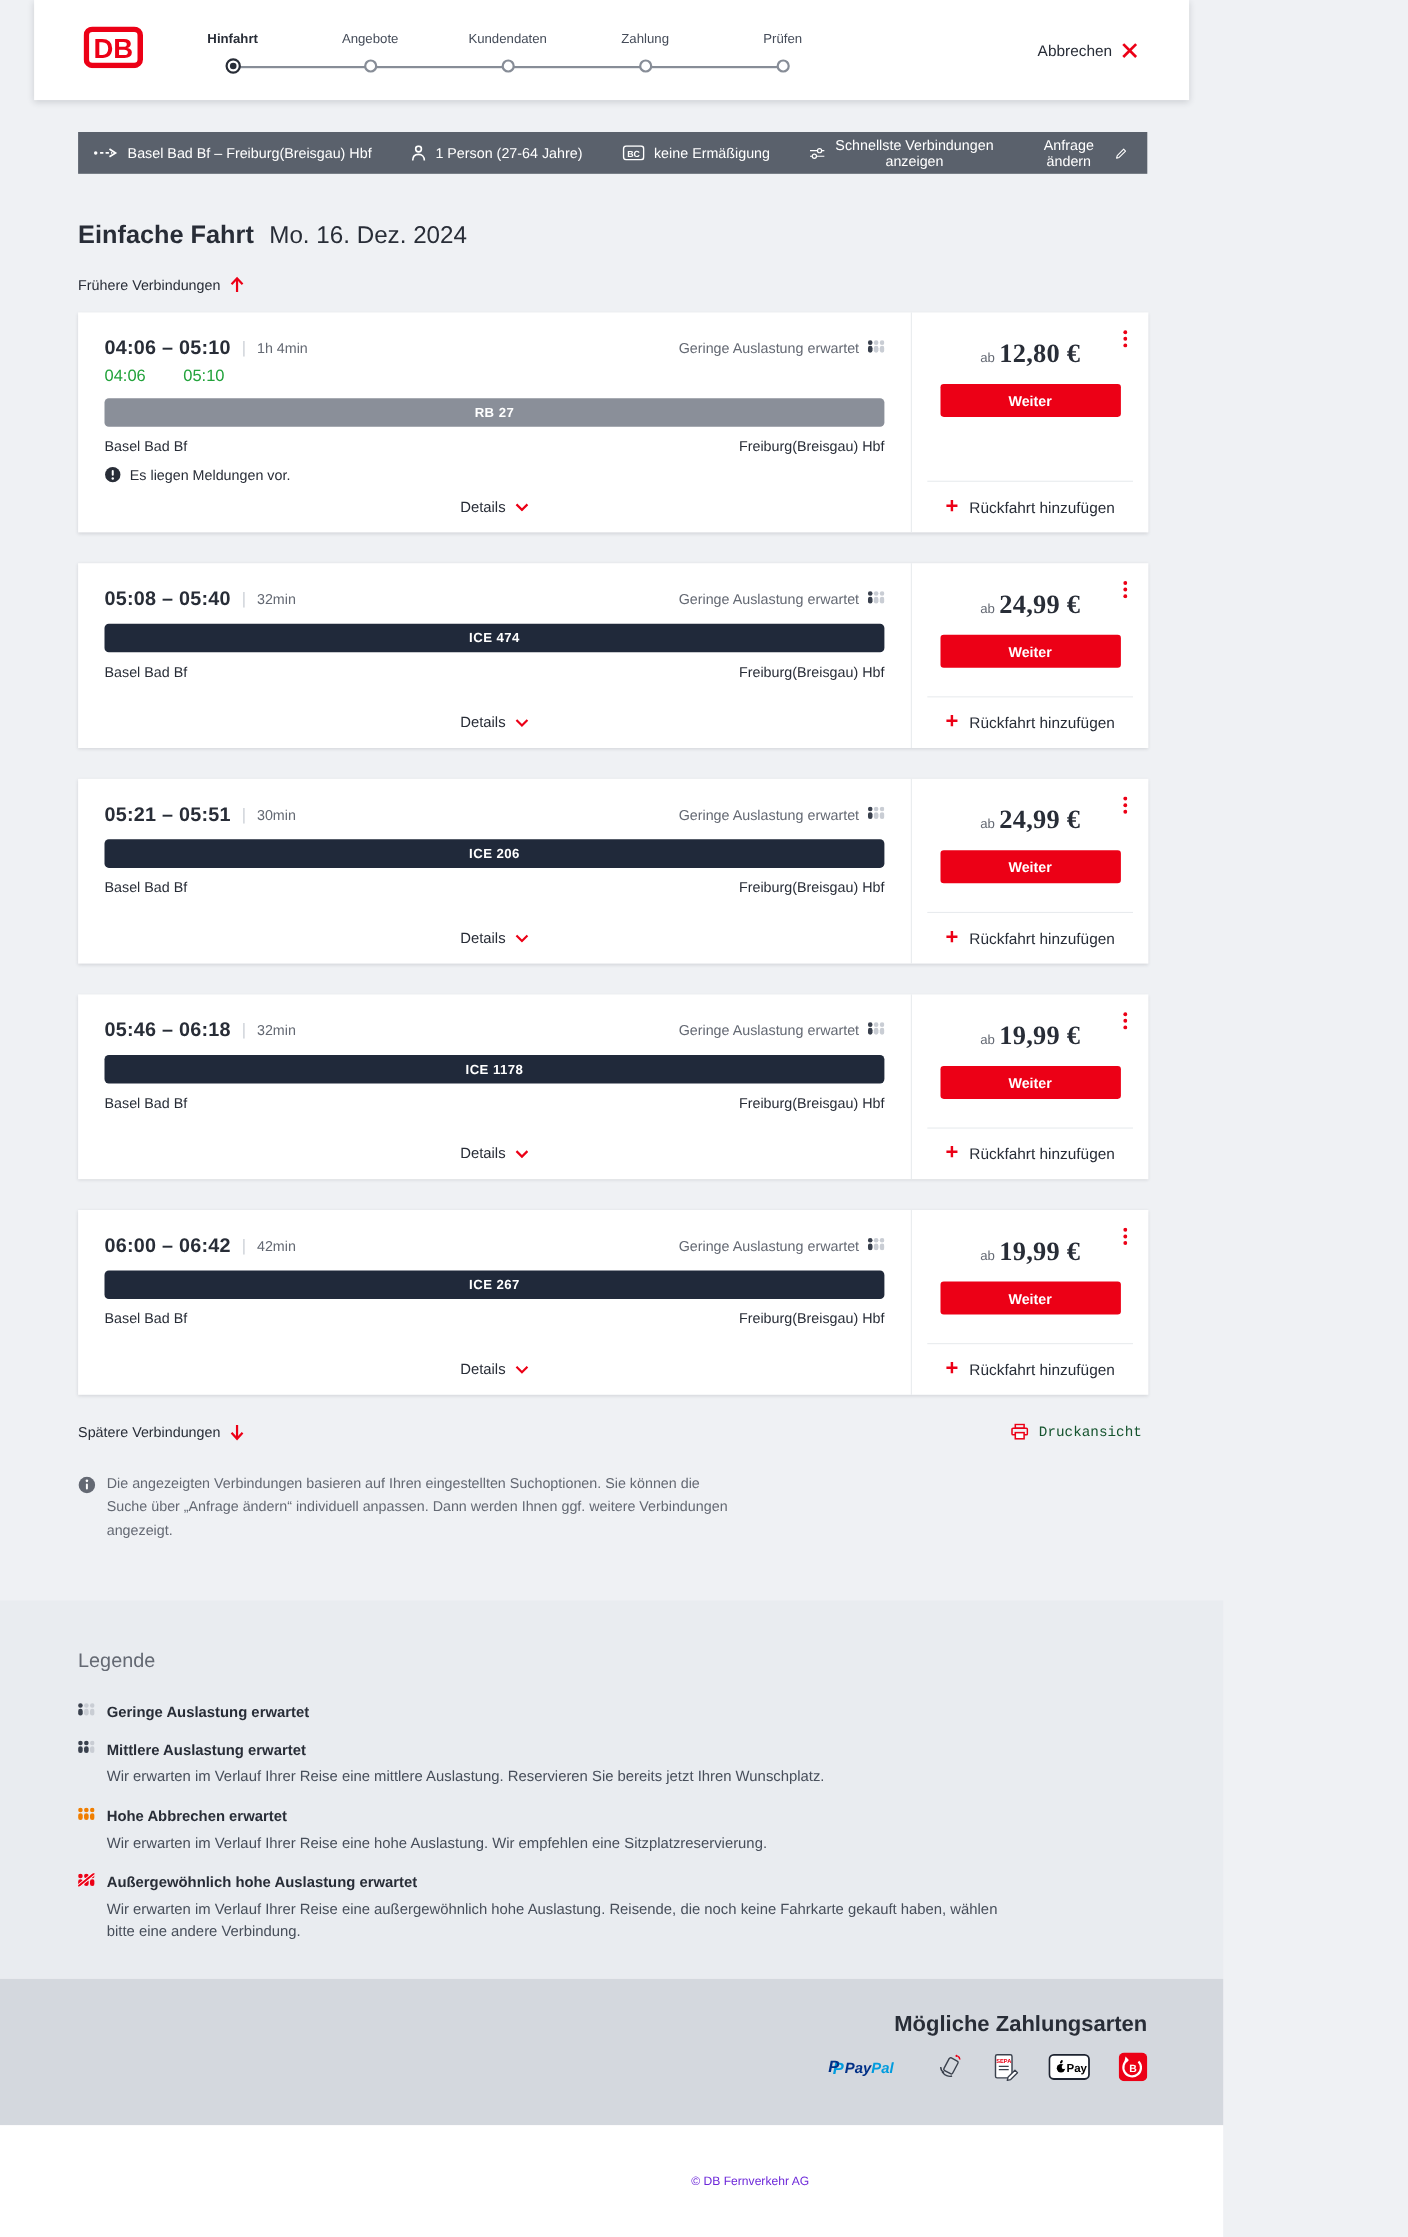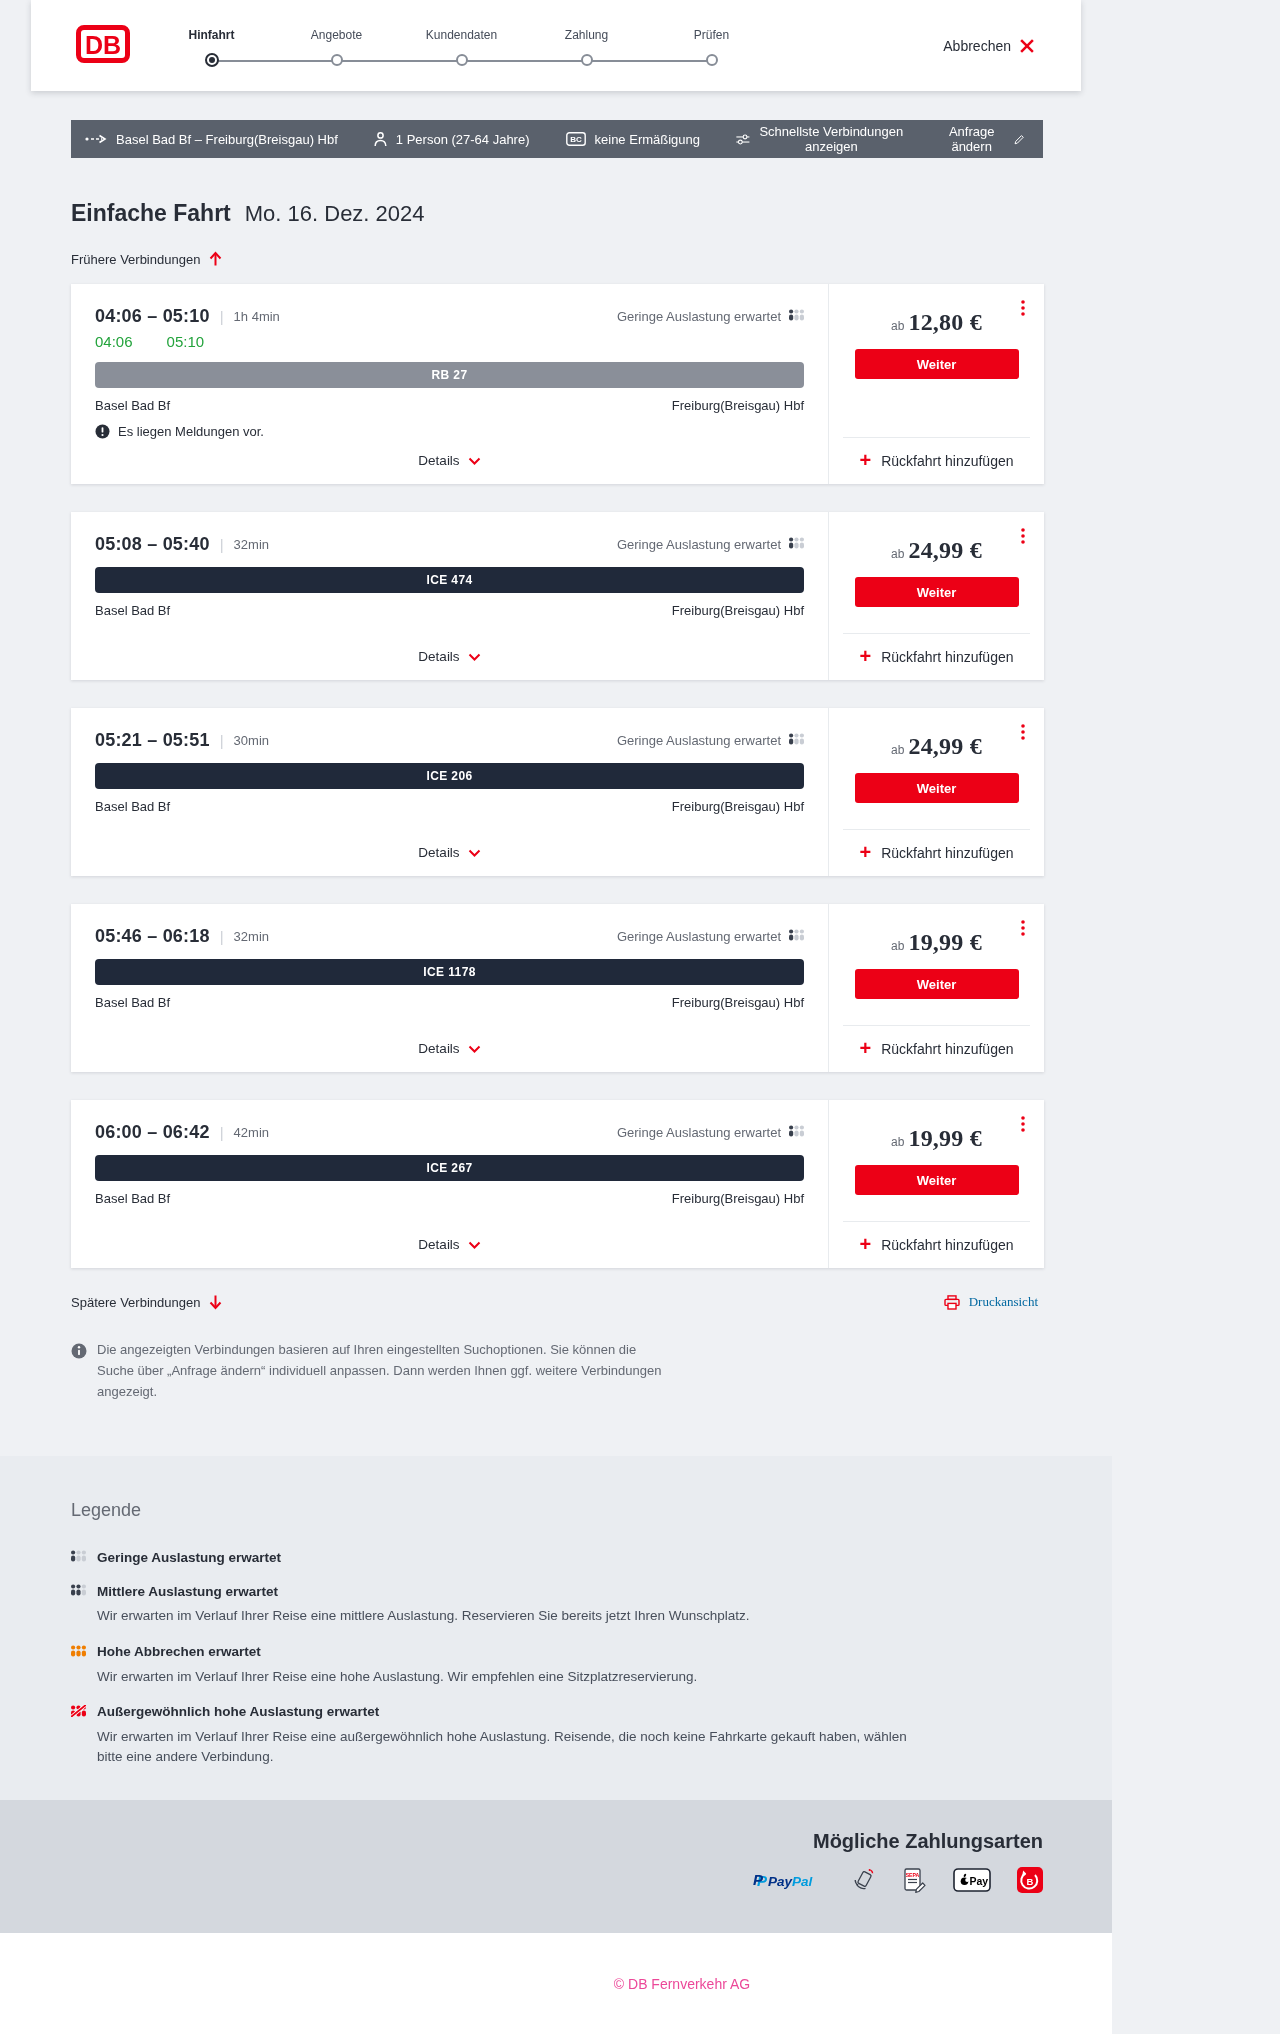--- a/index.html
+++ b/index.html
@@ -61,37 +61,37 @@
   .card-side{width:216px;border-left:1px solid #e8ebee;display:flex;flex-direction:column;position:relative;box-sizing:border-box;}
   .kebab{position:absolute;top:13px;right:16px;background:none;border:none;cursor:pointer;padding:3px;}
   .price{margin-top:25px;text-align:center;}
   .ab{font-size:12px;color:#646973;margin-right:4px;}
   .amount{font-size:24px;font-weight:bold;letter-spacing:.2px;color:#282d37;font-family:Liberation Serif, serif;}
   .weiter{margin:13px auto 0;width:164px;height:30px;background:#ec0016;color:#fff;font-weight:bold;font-size:13px;border:none;border-radius:3px;cursor:pointer;font-family:inherit;}
   .side-bottom{margin:auto 14px 0;border-top:1px solid #e8ebee;height:46px;display:flex;align-items:center;justify-content:center;}
   .add-return{display:flex;align-items:center;gap:10px;font-size:14px;color:#282d37;background:none;border:none;cursor:pointer;font-family:inherit;}
   .plus{color:#ec0016;font-size:20px;font-weight:bold;line-height:1;margin-top:-2px;}
   .later-row{margin-top:25px;display:flex;align-items:center;}
-  .print{margin-left:auto;display:flex;align-items:center;gap:9px;font-size:13px;color:#0369a1;background:none;border:none;cursor:pointer;font-family:Liberation Serif, serif;}
+  .print{margin-left:auto;display:flex;align-items:center;gap:9px;font-size:13px;color:#14532d;background:none;border:none;cursor:pointer;font-family:Liberation Mono, monospace;}
   .info-note{margin-top:29px;display:flex;gap:10px;max-width:600px;font-size:13px;color:#646973;line-height:1.6;}
   .info-note svg{flex:none;margin-top:3px;}
   .info-note p{margin:0;}
   
   .legend{margin-top:54px;background:#e9ecf0;padding:44px 71px 0;height:344px;box-sizing:border-box;}
   .legend h2{font-size:18px;font-weight:normal;color:#646973;margin:0 0 27px;}
   .legend-item{margin-bottom:16px;}
   .li-head{display:flex;align-items:center;gap:11px;}
   .li-label{font-size:13.5px;font-weight:bold;color:#282d37;}
   .li-desc{margin:6px 0 0 26px;font-size:13.5px;color:#474e5a;line-height:1.5;max-width:830px;}
   
   .payments{background:#d4d8de;height:133px;box-sizing:border-box;padding:30px 69px 0 0;text-align:right;}
   .payments h2{margin:0;font-size:20px;font-weight:bold;color:#282d37;}
   .pay-icons{margin-top:14px;display:flex;justify-content:flex-end;align-items:center;gap:26px;}
   
-  footer{background:#fff;flex:1;min-height:100px;display:flex;align-items:center;justify-content:center;gap:36px;font-size:14px;color:#ec4899;}
+  footer{background:#fff;flex:1;min-height:100px;display:flex;align-items:center;justify-content:center;gap:36px;font-size:11px;color:#6d28d9;}
   .f-link{cursor:pointer;white-space:nowrap;}
   .copyright{white-space:nowrap;}
 </style>
 </head>
 <body>
 
 <div class="page">
 
   <header class="topbar">
     <span class="logo">

